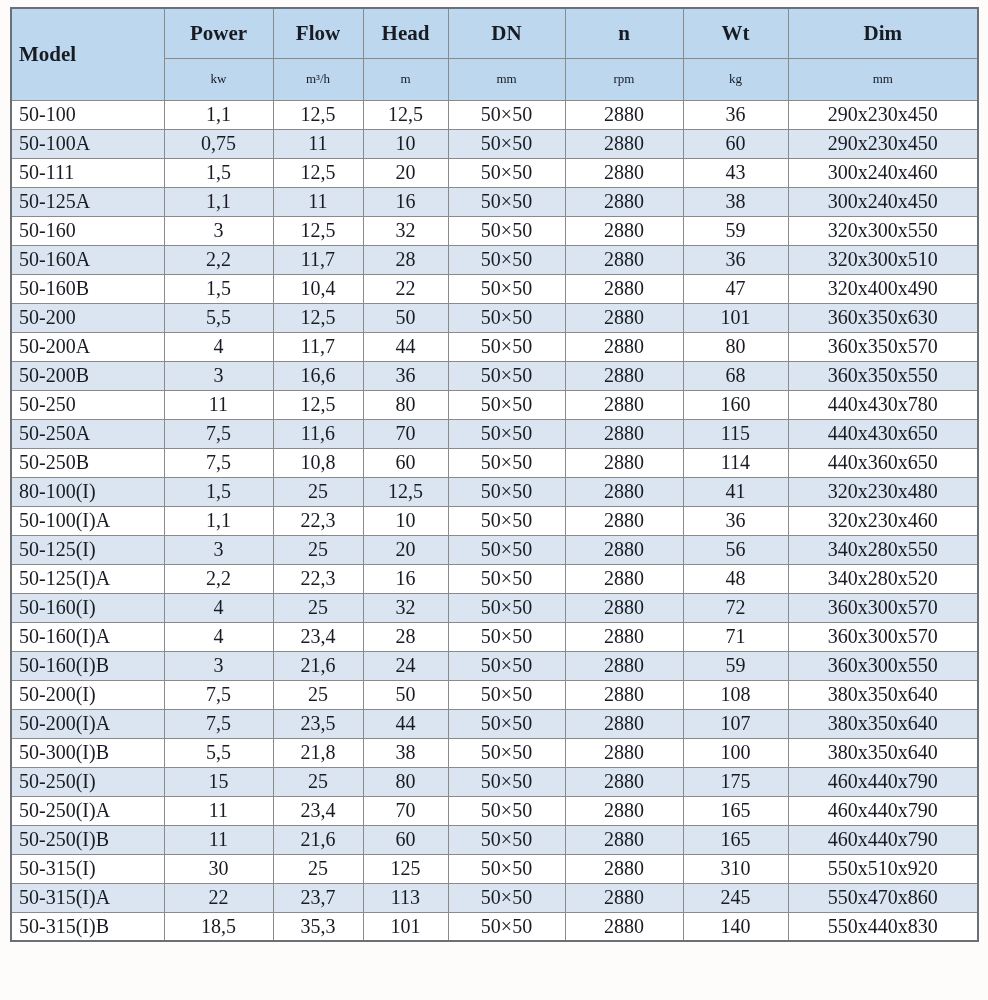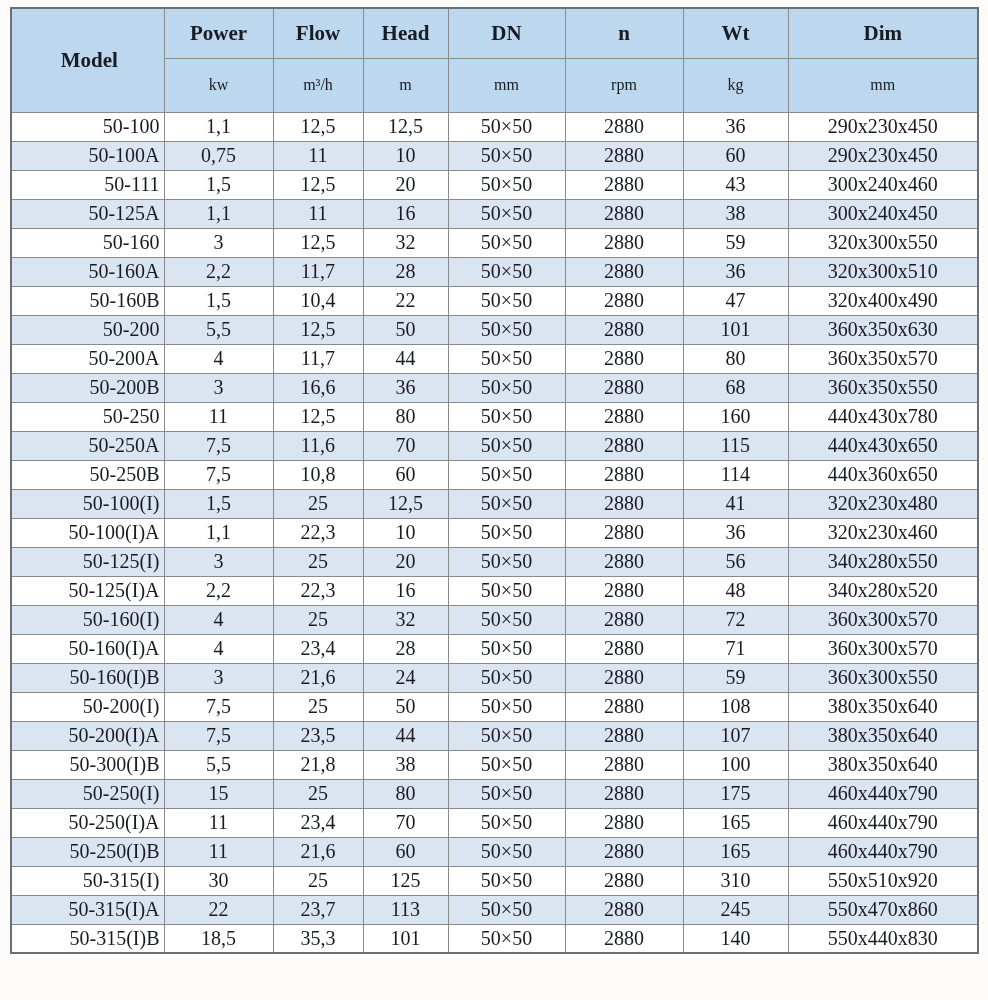--- a/index.html
+++ b/index.html
@@ -38,50 +38,50 @@
     overflow:hidden;
     color:var(--text);
   }
   thead th{
     background:var(--header-bg);
     font-weight:bold;
     font-size:21px;
   }
   thead tr.label-row th{height:50px;}
   thead tr.unit-row th{
-    height:54px;
+    height:42px;
     font-weight:normal;
-    font-size:16px;
+    font-size:13px;
   }
   tbody td{
     height:29px;
     font-size:20px;
   }
   tbody tr:nth-child(even){background:var(--alt-row-bg);}
   tbody tr:nth-child(odd){background:var(--row-bg);}
-  .model-col{text-align:right;padding-left:7px;}
+  .model-col{text-align:left;padding-left:7px;}
 </style>
 </head>
 <body>
 
 <div class="table-wrap">
   <table>
     <colgroup>
         <col style="width: 153px;">
         <col style="width: 109px;">
         <col style="width: 90px;">
         <col style="width: 85px;">
         <col style="width: 117px;">
         <col style="width: 118px;">
         <col style="width: 105px;">
         <col style="width: 190px;">
       </colgroup>
     <thead>
       <tr class="label-row">
-        <th class="model-col" rowspan="2" style="text-align:center">Model</th>
+        <th class="model-col" rowspan="2" style="">Model</th>
         <th>Power</th>
         <th>Flow</th>
         <th>Head</th>
         <th>DN</th>
         <th>n</th>
         <th>Wt</th>
         <th>Dim</th>
       </tr>
       <tr class="unit-row">
         <th>kw</th>
@@ -218,21 +218,21 @@
           <td class="model-col">50-250B</td>
           <td>7,5</td>
           <td>10,8</td>
           <td>60</td>
           <td>50×50</td>
           <td>2880</td>
           <td>114</td>
           <td>440x360x650</td>
         </tr>
         <tr>
-          <td class="model-col">50-100(I)</td>
+          <td class="model-col">80-100(I)</td>
           <td>1,5</td>
           <td>25</td>
           <td>12,5</td>
           <td>50×50</td>
           <td>2880</td>
           <td>41</td>
           <td>320x230x480</td>
         </tr>
         <tr>
           <td class="model-col">50-100(I)A</td>

